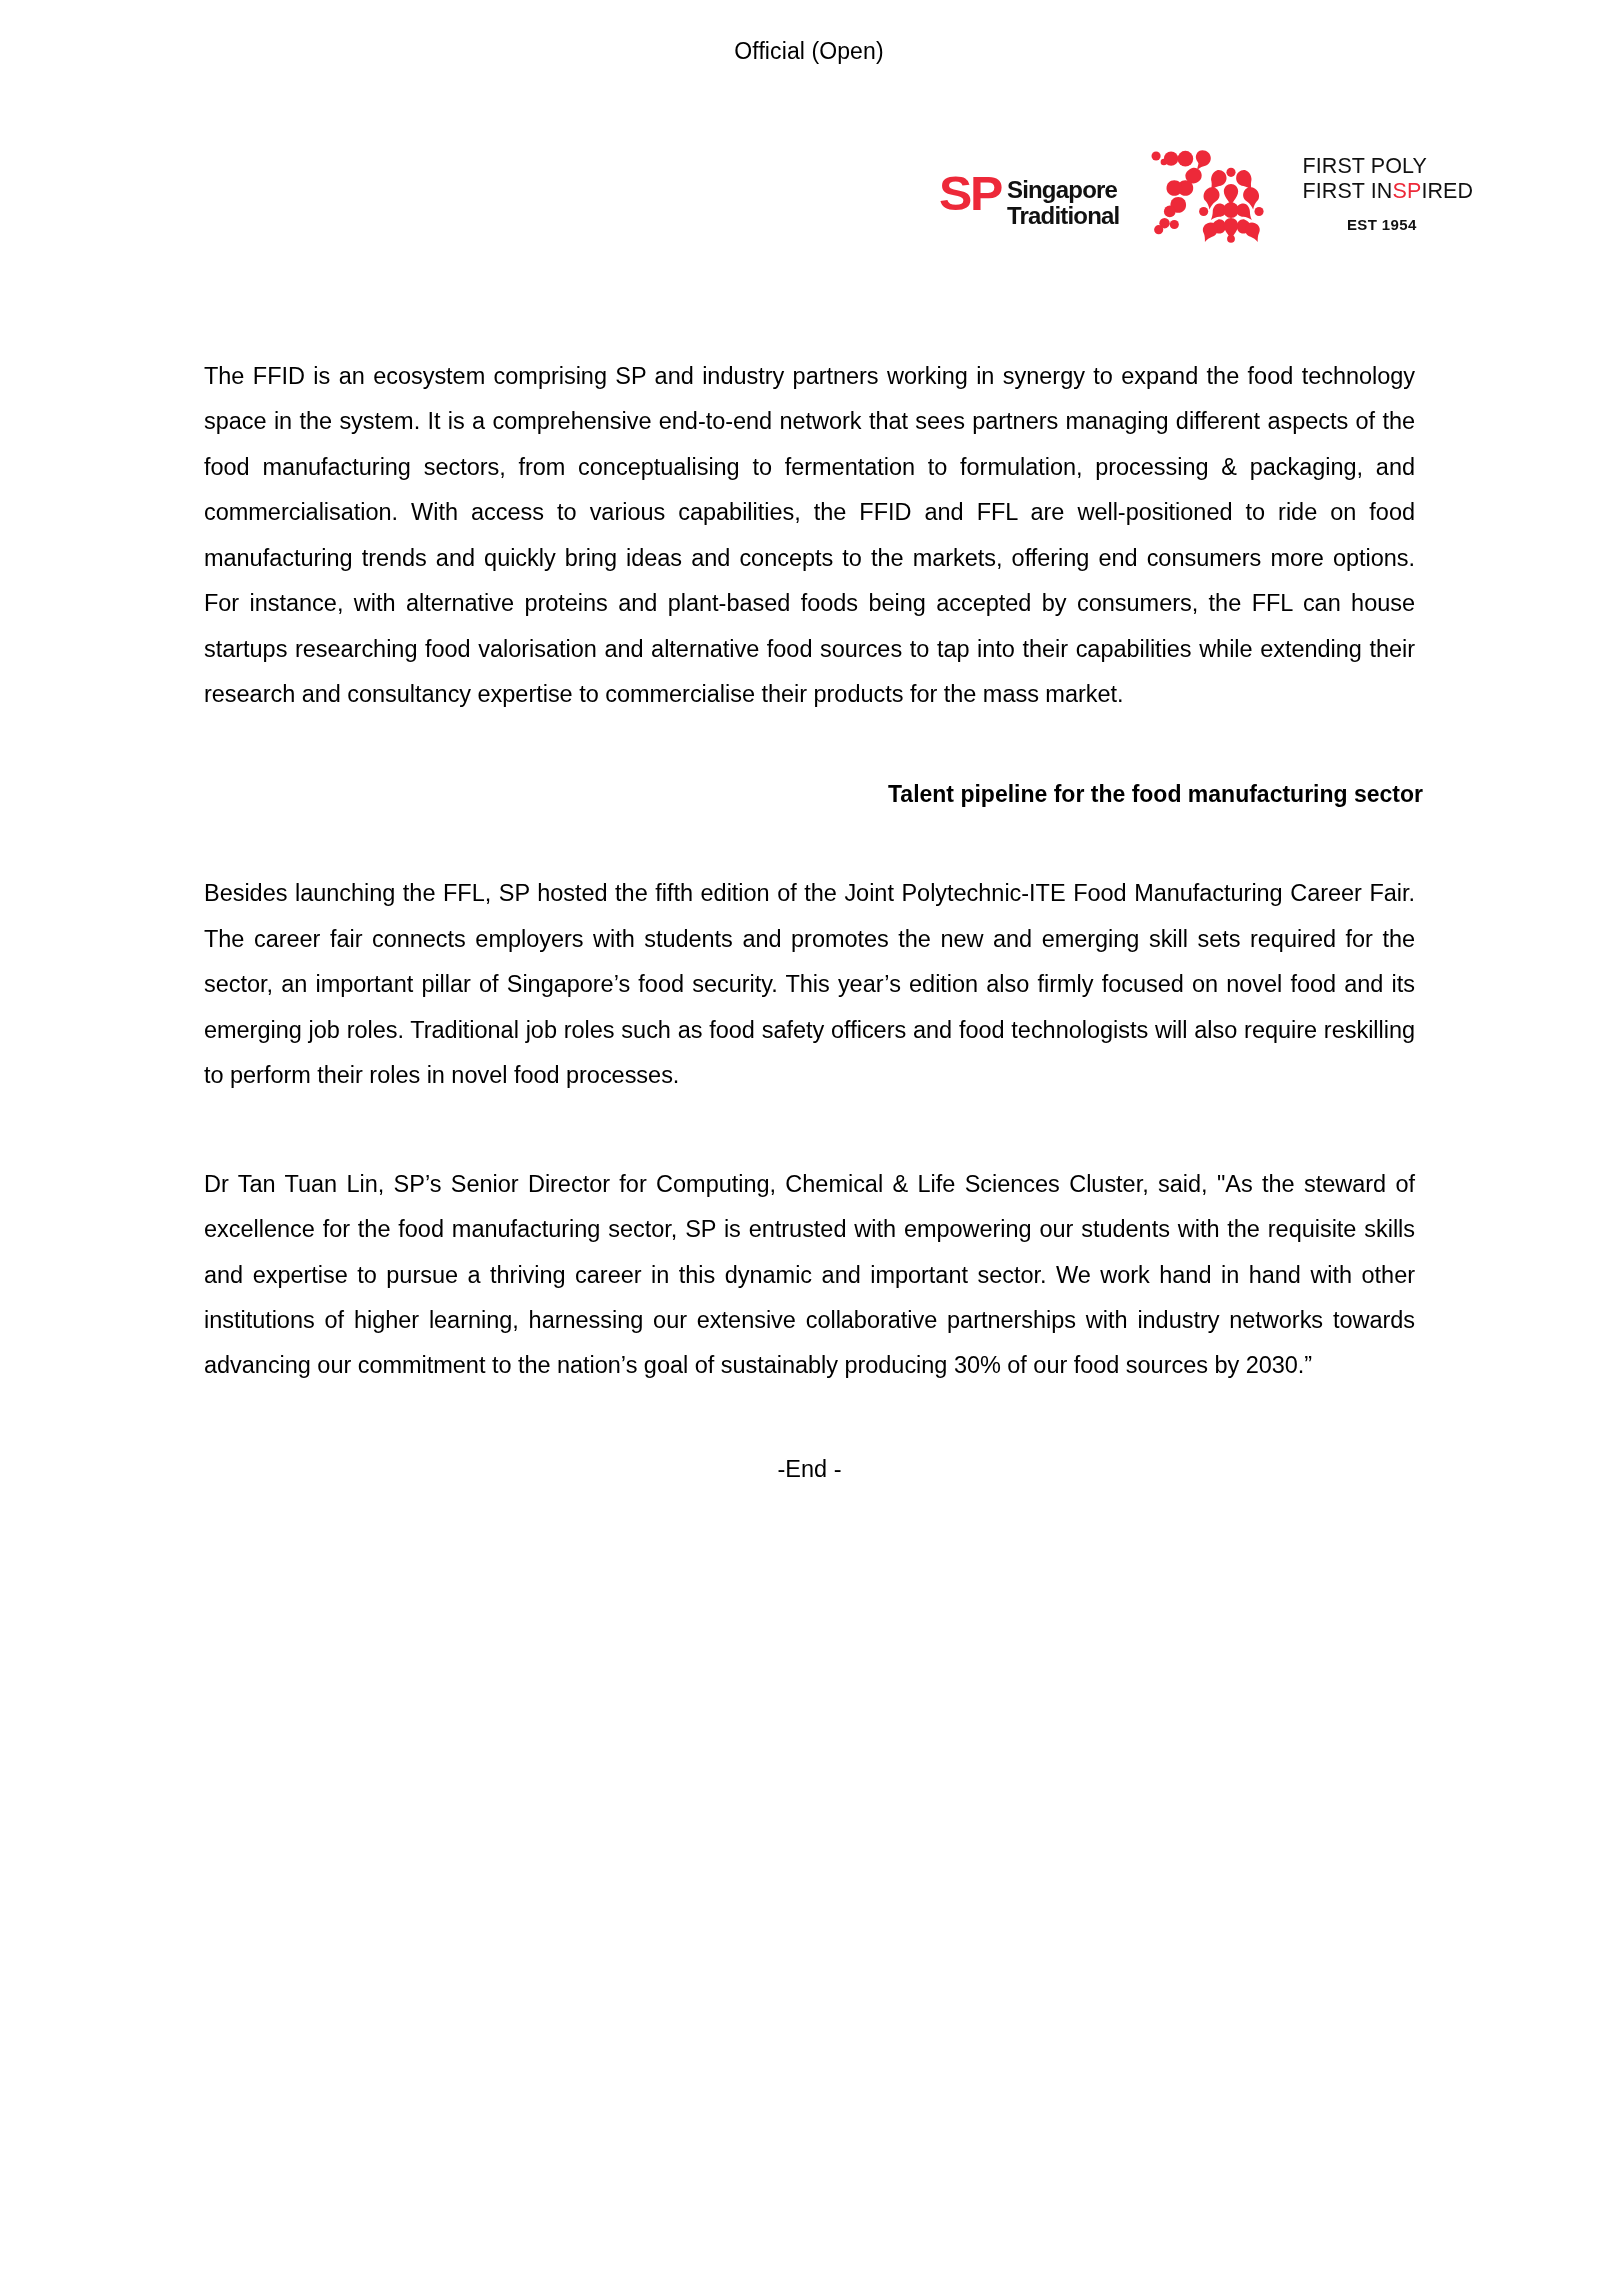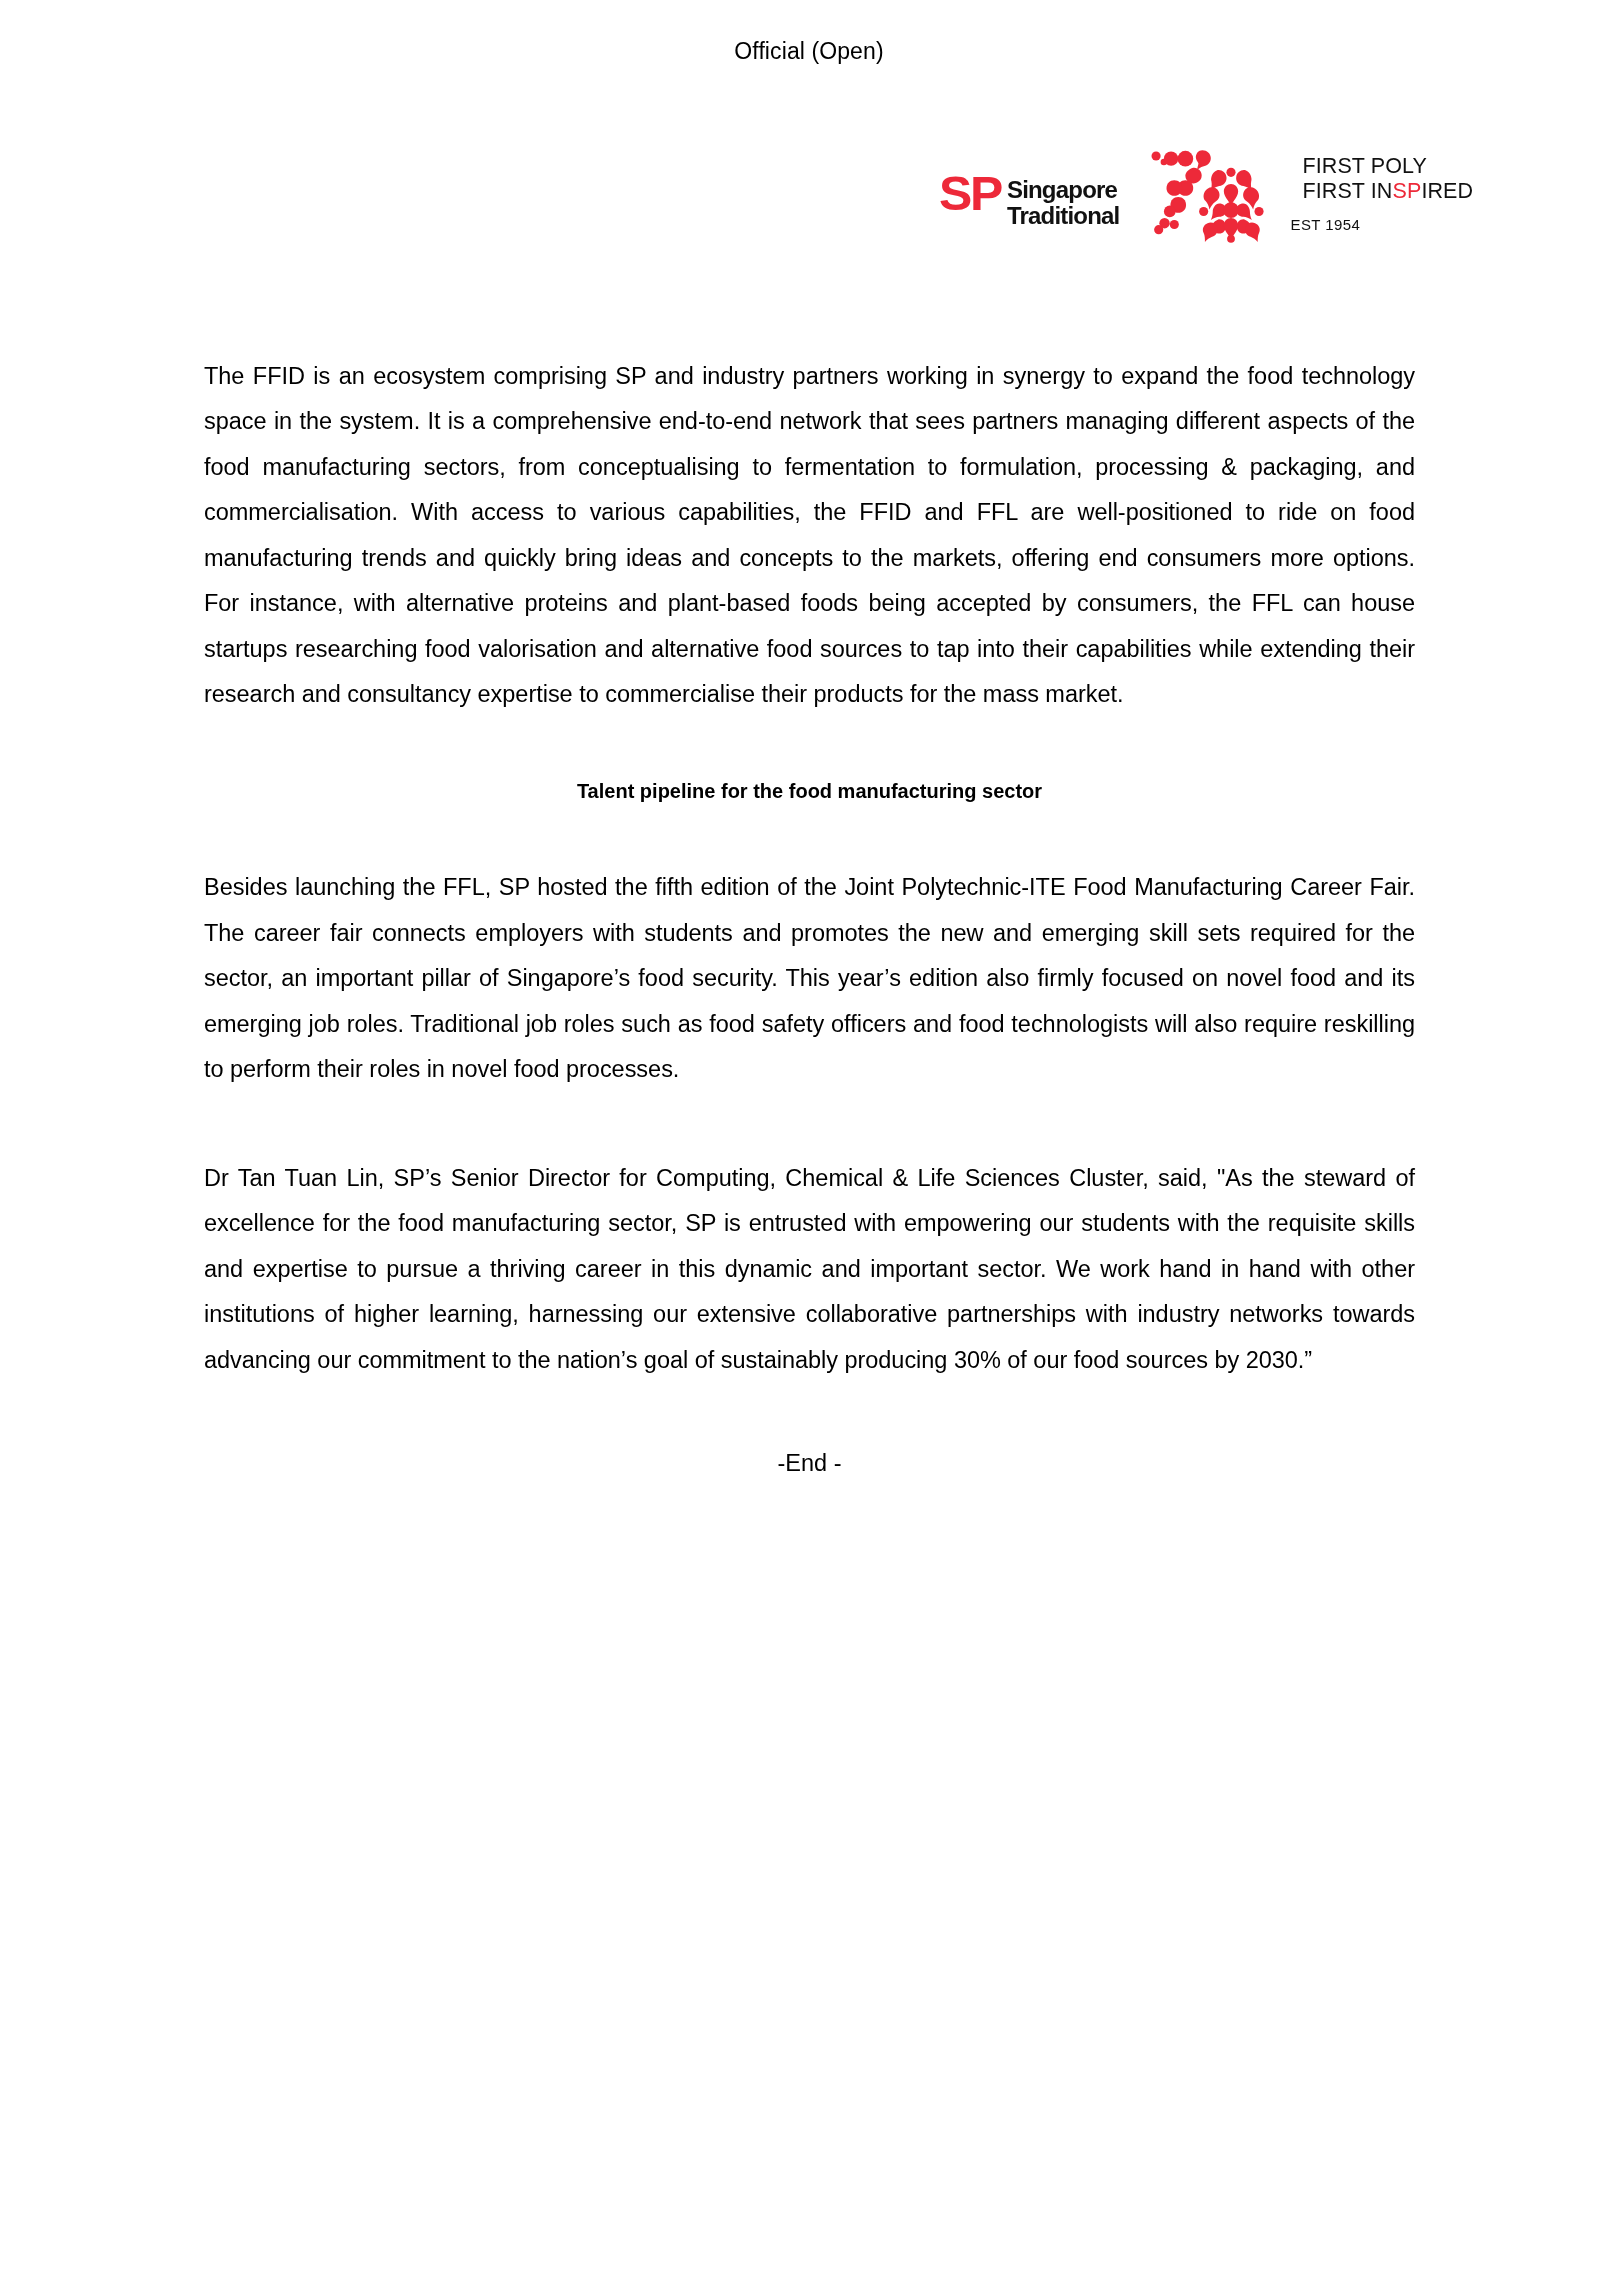--- a/index.html
+++ b/index.html
@@ -90,24 +90,25 @@
   }
   .tagline-l1, .tagline-l2 {
     font-weight: normal;
     font-size: 21.5px;
     letter-spacing: 0.1px;
     white-space: nowrap;
     margin-left: 12px;
   }
   .tagline-l2 { margin-top: 3.3px; }
   .tagline-l3 {
-    font-weight: normal;
+    font-weight: bold;
     font-size: 15px;
     letter-spacing: 0.4px;
     margin-top: 14px;
+    text-align: center;
   }
   .accent-sp { color: #ED2939; }
 
   
   .body-block {
     position: absolute;
     top: 346px;
     left: 196px;
     width: 1227px;
   }
@@ -115,24 +116,24 @@
     margin: 8px;
     font-size: 23.5px;
     line-height: 1.935;
     text-align: justify;
     text-justify: inter-word;
     color: #000000;
     letter-spacing: -0.03px;
   }
   p.heading {
     margin: 0;
-    font-size: 20px;
+    font-size: 23px;
     line-height: 1.935;
     font-weight: bold;
-    text-align: center;
+    text-align: right;
     color: #000000;
   }
   .gap-sm { height: 46px; }
   .gap-md { height: 47px; }
   p.endline {
     margin: 0;
     font-size: 23.5px;
     line-height: 1.935;
     text-align: center;
     color: #000000;

